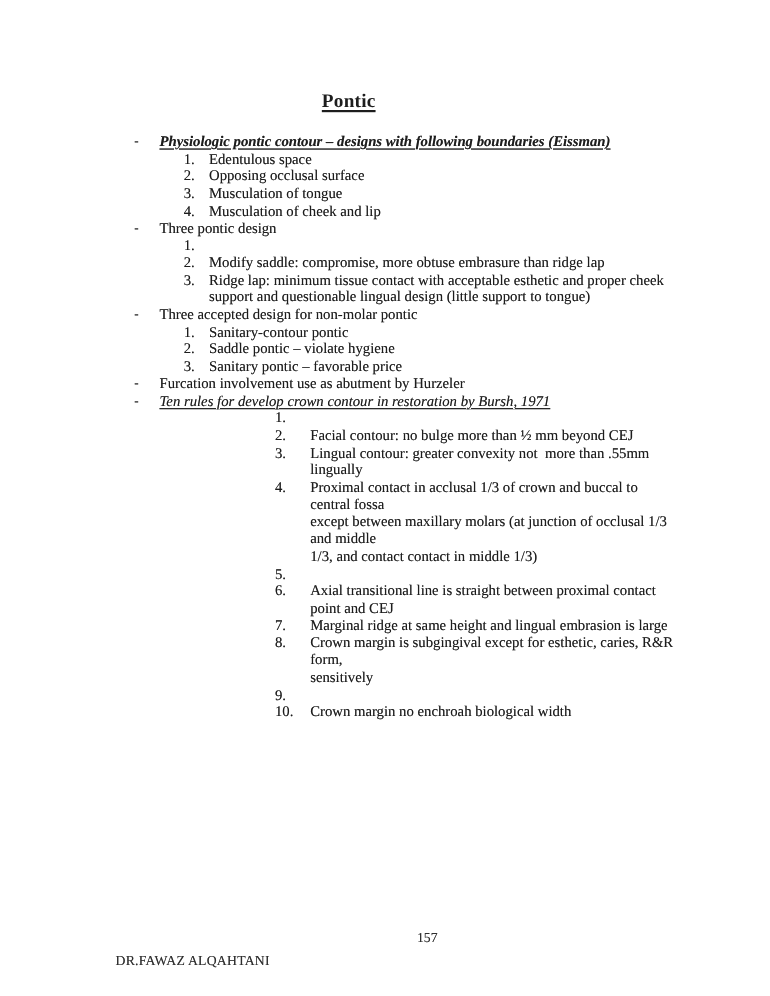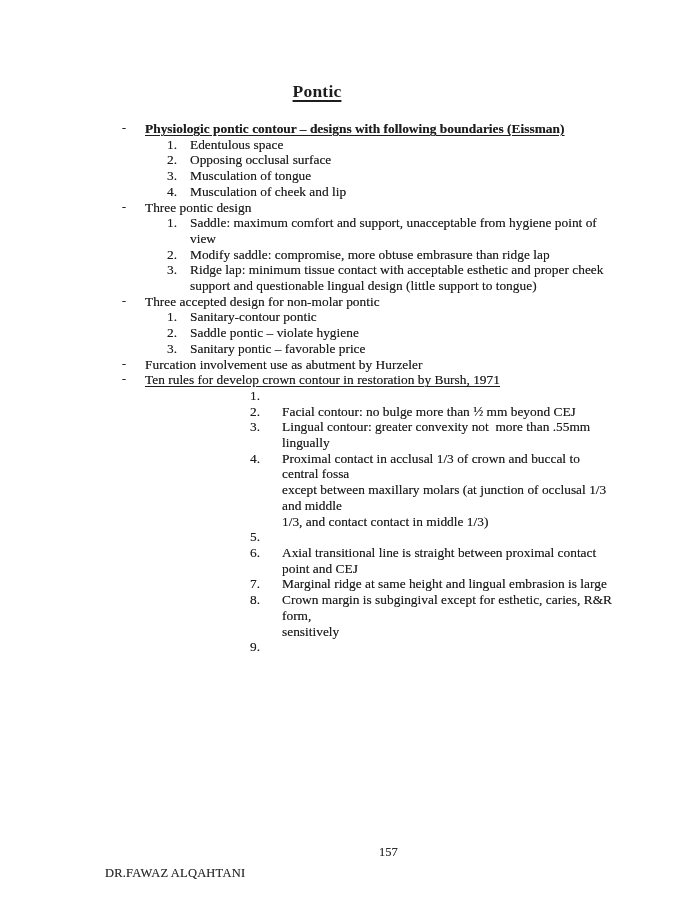--- a/index.html
+++ b/index.html
@@ -36,20 +36,21 @@
     width: 23px;
     flex: 0 0 23px;
     font-size: 12px;
   }
   .bullet-row .btext { flex: 1; padding-right: 6px; white-space: pre-wrap; }
   .btext.bold { font-weight: bold; }
   .btext.underline, .btext.u {
     text-decoration: underline;
     text-underline-offset: 2px;
     text-decoration-thickness: 1px;
+    font-style: italic;
   }
   .btext.bold.underline { text-decoration-thickness: 1.4px; }
   .num-row { padding-left: 167px; }
   .num-row .num { width: 23px; flex: 0 0 23px; }
   .num-row.deep { padding-left: 250px; }
   .num-row.deep .num { width: 32px; flex: 0 0 32px; }
   .num-row .ntext { flex: 1; padding-right: 16px; white-space: pre-wrap; }
   .footer {
     position: absolute;
     top: 845px;
@@ -87,21 +88,20 @@
       <div class="row num-row">
         <span class="num">4.</span>
         <span class="ntext">Musculation of cheek and lip</span>
       </div>
       <div class="row bullet-row">
         <span class="dash">-</span>
         <span class="btext">Three pontic design</span>
       </div>
       <div class="row num-row">
         <span class="num">1.</span>
-        <span class="ntext">Saddle: maximum comfort and support, unacceptable from hygiene point of view</span>
       </div>
       <div class="row num-row">
         <span class="num">2.</span>
         <span class="ntext">Modify saddle: compromise, more obtuse embrasure than ridge lap</span>
       </div>
       <div class="row num-row">
         <span class="num">3.</span>
         <span class="ntext">Ridge lap: minimum tissue contact with acceptable esthetic and proper cheek
 support and questionable lingual design (little support to tongue)</span>
       </div>
@@ -158,18 +158,22 @@
         <span class="ntext">Marginal ridge at same height and lingual embrasion is large</span>
       </div>
       <div class="row num-row deep">
         <span class="num">8.</span>
         <span class="ntext">Crown margin is subgingival except for esthetic, caries, R&amp;R form,
 sensitively</span>
       </div>
       <div class="row num-row deep">
         <span class="num">9.</span>
       </div>
+      <div class="row num-row deep">
+        <span class="num">10.</span>
+        <span class="ntext">Crown margin no enchroah biological width</span>
+      </div>
     </div>
   <div class="footer">
     <span class="footer-author">DR.FAWAZ ALQAHTANI</span>
     <span class="footer-page">157</span>
   </div>
 </div>
 
 </body></html>

